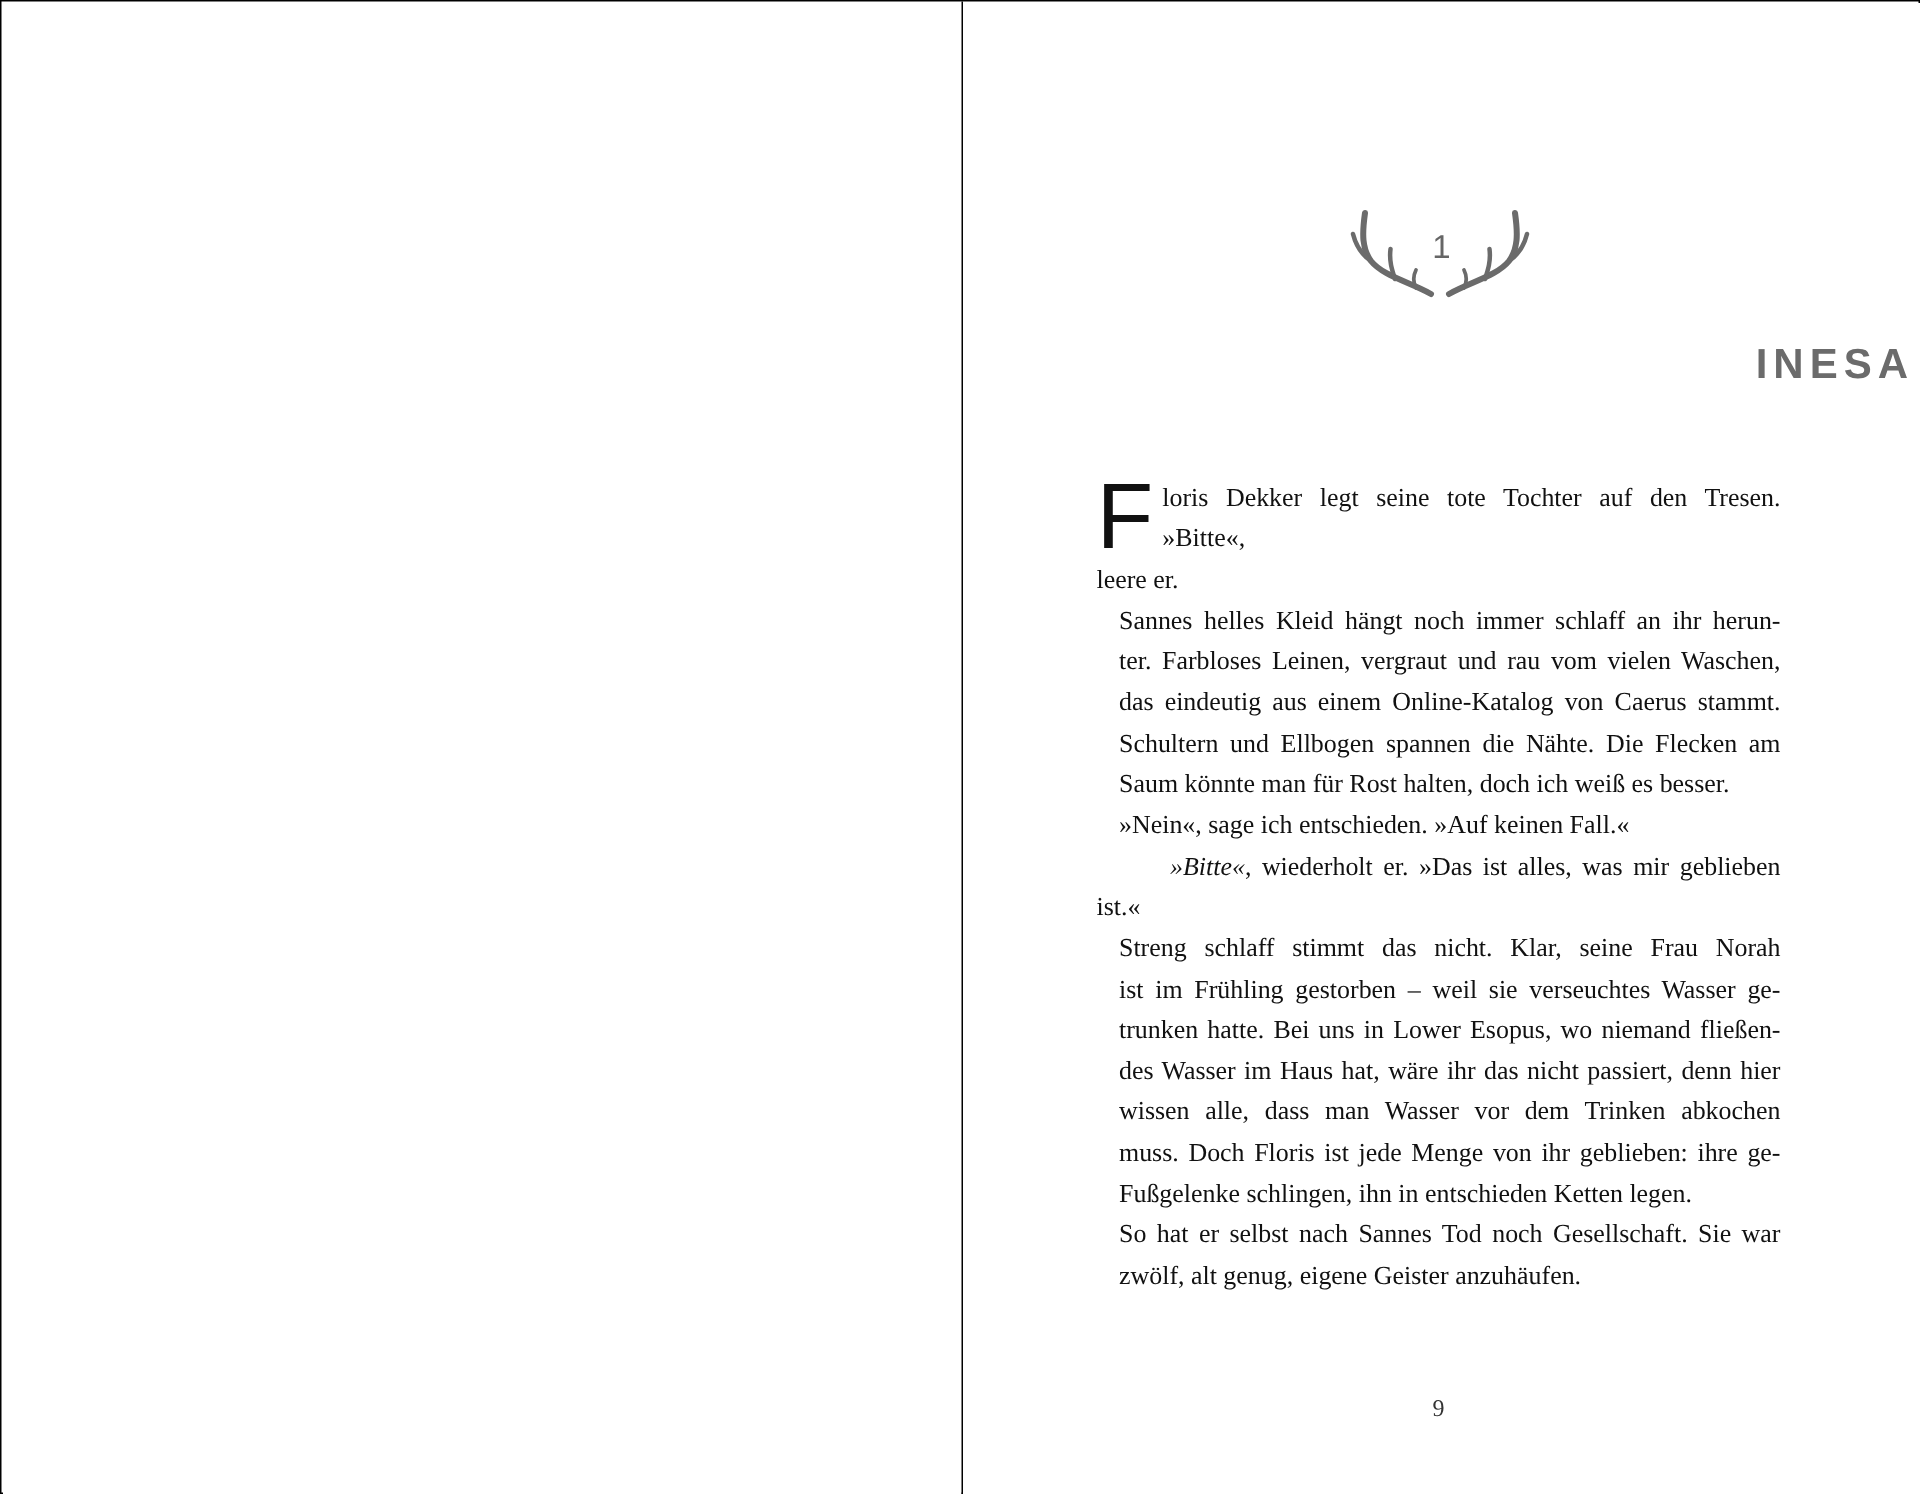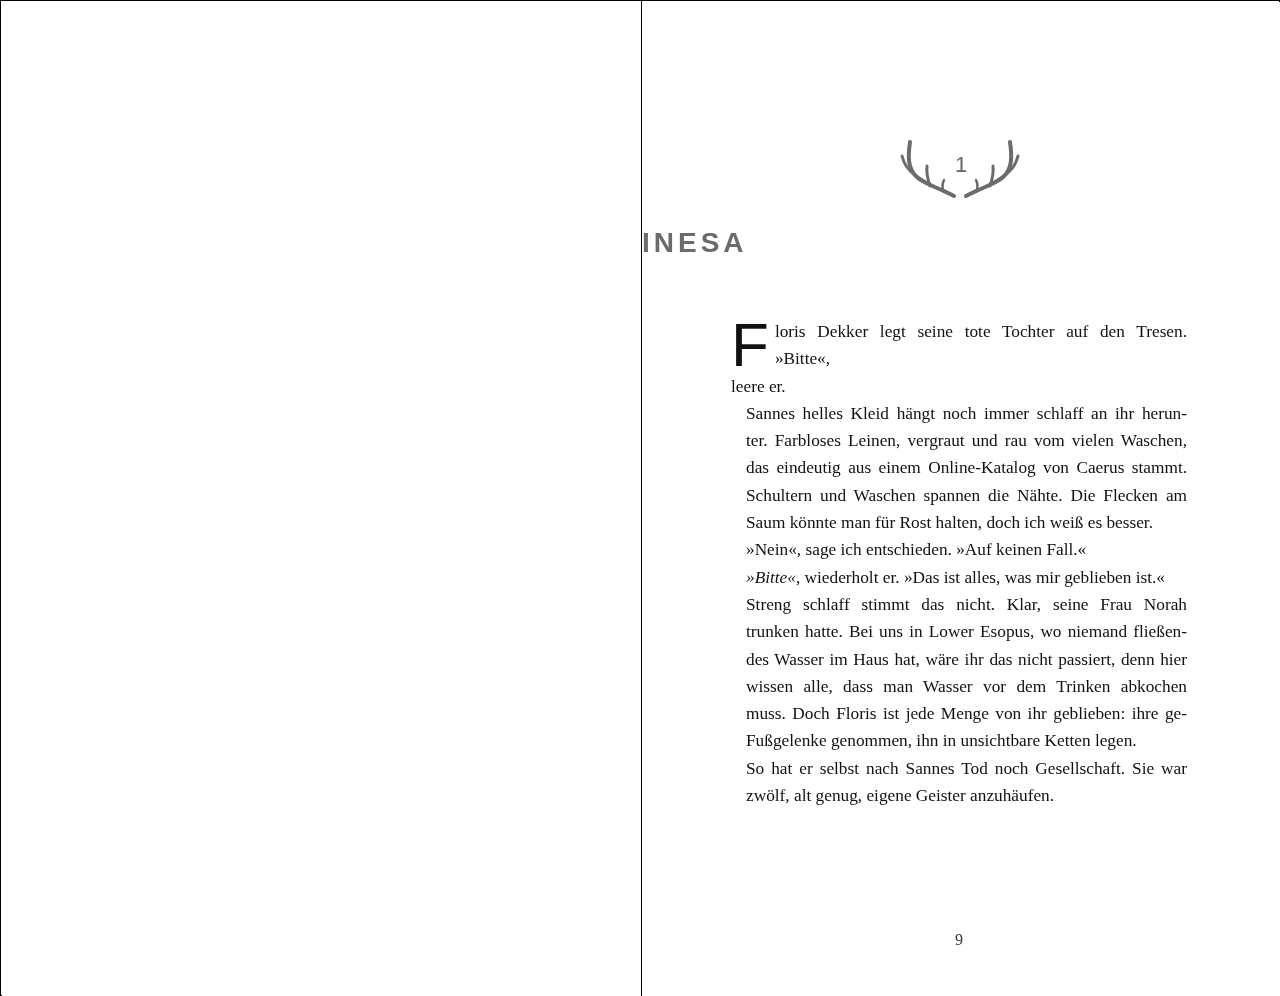--- a/index.html
+++ b/index.html
@@ -19,42 +19,42 @@
   }
   .ornament {
     position: absolute; left: 258px; top: 134px; width: 120px; height: 70px;
   }
   .chapter-num {
     position: absolute; left: 0; width: 638px; top: 150px; text-align: center;
     font-family: "Liberation Sans", sans-serif; font-size: 22px; color: #666;
     font-weight: 300;
   }
   .chapter-title {
-    position: absolute; left: 0; width: 634px; top: 225px; text-align: left;
+    position: absolute; left: 0; width: 634px; top: 225px; text-align: right;
     font-family: "Liberation Sans", sans-serif; font-size: 28px; font-weight: bold;
     letter-spacing: 4px; color: #6b6b6b;
   }
   .body-text {
     position: absolute; left: 89px; top: 316px; width: 456px;
     font-family: "Liberation Serif", serif; font-size: 17.3px; line-height: 27.3px;
     color: #111; text-align: justify; hyphens: manual;
   }
   .body-text p { margin: 0; text-indent: 15px; }
   .body-text p.first { text-indent: 0; }
   .dropcap {
     float: left; font-family: "Liberation Sans", sans-serif; font-size: 62px;
     line-height: 50px; margin: 2px 6px 0 0; color: #111; font-weight: 300;
   }
   .line { display: block; text-align: justify; text-align-last: justify; }
   .line.last { text-align-last: left; }
   .page-number {
     position: absolute; left: 0; width: 634px; top: 929px; text-align: center;
     font-family: "Liberation Serif", serif; font-size: 16px; color: #333;
   }
-  em { font-style: italic; }
+  em { font-style: italic; margin-left: 34px; }
 </style>
 </head>
 <body>
 
 <div class="spread">
   <div class="page-left"></div>
   <div class="gutter"></div>
 
   <div class="page-right">
     <svg class="ornament" viewBox="0 0 120 70">
@@ -77,36 +77,37 @@
     <div class="body-text">
       <p class="first">
         <span class="dropcap">F</span>
         <span class="line">loris Dekker legt seine tote Tochter auf den Tresen. »Bitte«,</span>
         <span class="line last">leere er.</span>
       </p>
       <p>
         <span class="line" style="text-indent:15px">Sannes helles Kleid hängt noch immer schlaff an ihr herun-</span>
         <span class="line">ter. Farbloses Leinen, vergraut und rau vom vielen Waschen,</span>
         <span class="line">das eindeutig aus einem Online-Katalog von Caerus stammt.</span>
-        <span class="line">Schultern und Waschen spannen die Nähte. Die Flecken am</span>
+        <span class="line">Schultern und Ellbogen spannen die Nähte. Die Flecken am</span>
         <span class="line last">Saum könnte man für Rost halten, doch ich weiß es besser.</span>
       </p>
       <p>
         <span class="line last" style="text-indent:15px">»Nein«, sage ich entschieden. »Auf keinen Fall.«</span>
       </p>
       <p style="text-indent:15px">
         <em>»Bitte«</em><span>, wiederholt er. »Das ist alles, was mir geblieben ist.«</span>
       </p>
       <p>
         <span class="line" style="text-indent:15px">Streng schlaff stimmt das nicht. Klar, seine Frau Norah</span>
+        <span class="line">ist im Frühling gestorben – weil sie verseuchtes Wasser ge-</span>
         <span class="line">trunken hatte. Bei uns in Lower Esopus, wo niemand fließen-</span>
         <span class="line">des Wasser im Haus hat, wäre ihr das nicht passiert, denn hier</span>
         <span class="line">wissen alle, dass man Wasser vor dem Trinken abkochen</span>
         <span class="line">muss. Doch Floris ist jede Menge von ihr geblieben: ihre ge-</span>
-        <span class="line last">Fußgelenke genommen, ihn in unsichtbare Ketten legen.</span>
+        <span class="line last">Fußgelenke schlingen, ihn in entschieden Ketten legen.</span>
       </p>
       <p>
         <span class="line" style="text-indent:15px">So hat er selbst nach Sannes Tod noch Gesellschaft. Sie war</span>
         <span class="line last">zwölf, alt genug, eigene Geister anzuhäufen.</span>
       </p>
     </div>
 
     <div class="page-number">9</div>
   </div>
 </div>

